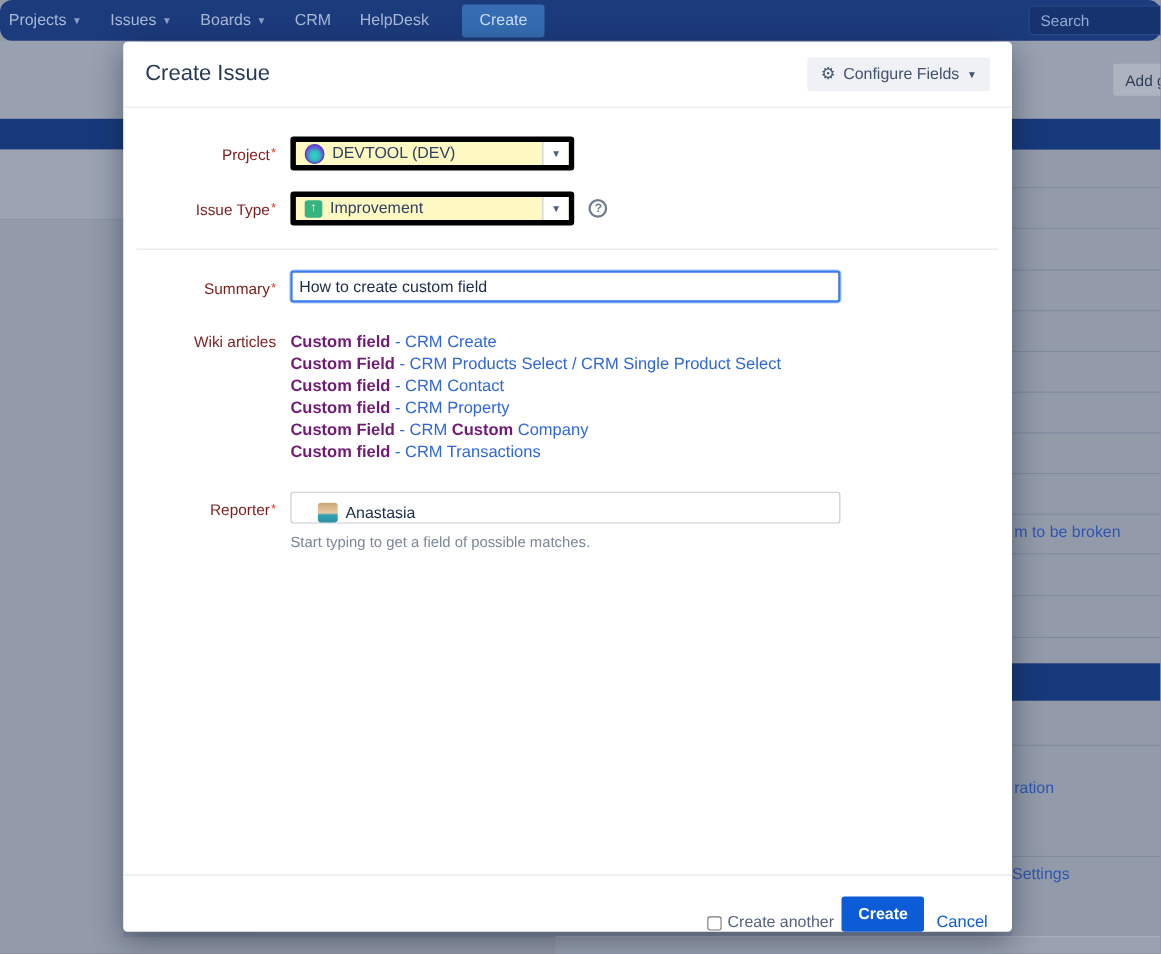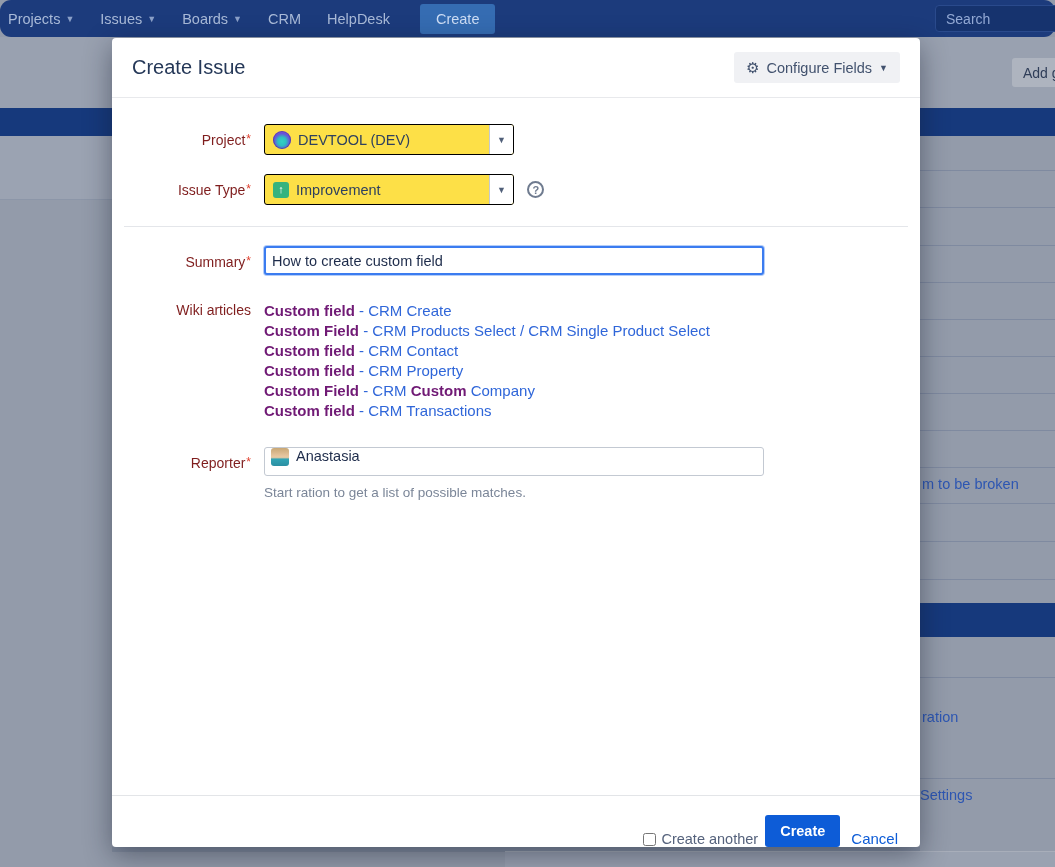--- a/index.html
+++ b/index.html
@@ -64,22 +64,22 @@
 
   .form-row { display:flex; margin-bottom:19px; }
   .flabel {
     width:152px; text-align:right; padding-right:13px; padding-top:8px;
     color:#7f1d1d; font-size:14px; flex:0 0 auto;
   }
   .flabel.required::after { content:"*"; color:#e0402e; font-size:12px; vertical-align:top; margin-left:1px; }
   .fcontrol { flex:1; }
 
   .select {
-    display:inline-flex; height:31px; border:1px solid #000000; border-radius:3px;
-    overflow:hidden; background:#fde047; cursor:pointer; vertical-align:top;
+    display:inline-flex; height:31px; border:5px solid #000000; border-radius:3px;
+    overflow:hidden; background:#fef9c3; cursor:pointer; vertical-align:top;
   }
   .select-value { width:224px; display:flex; align-items:center; gap:7px; padding:0 8px; font-size:14.5px; color:#2f415f; }
   .select-caretbox { width:24px; border-left:1px solid #c3c9d2; display:flex; align-items:center; justify-content:center; background:#fff; }
   .select-caretbox span { font-size:9px; color:#505f79; }
 
   .proj-avatar {
     width:18px; height:18px; border-radius:50%; flex:0 0 auto;
     background:radial-gradient(circle at 50% 58%, #35d0c4 0%, #2ec0c0 30%, #6a4fd8 58%, #7e58e0 78%, #5b3fb5 100%);
     box-shadow:inset 0 0 0 1px rgba(60,40,140,.5);
   }
@@ -107,21 +107,21 @@
   .wiki-link .wb { font-weight:bold; color:#701a75; }
 
   .desc-textarea {
     width:500px; height:250px; border:1px solid #c3c9d2; border-radius:3px;
     resize:both; font-family:"Liberation Sans", sans-serif; font-size:14px; color:#1d2b4a; padding:6px; outline:none;
   }
 
   .reporter-row { margin-top:26px; margin-bottom:0; }
   .reporter-field {
     width:500px; height:29px; border:1px solid #c3c9d2; border-radius:3px;
-    display:flex; align-items:flex-start; gap:7px; padding:0 6px; font-size:14.5px; color:#1d2b4a; background:#fff;
+    display:flex; align-items:flex-end; gap:7px; padding:0 24px; font-size:14.5px; color:#1d2b4a; background:#fff;
   }
   .reporter-avatar {
     width:18px; height:18px; border-radius:3px; flex:0 0 auto;
     background:linear-gradient(180deg,#c8a775 0%,#e3c29b 40%,#e8c9a2 52%,#31a3b4 62%,#2b8fa3 100%);
   }
   .helper-text { margin-left:152px; margin-top:9px; color:#7b8698; font-size:13.5px; }
 
   .modal-footer {
     height:52px; border-top:1px solid #e3e5e8; display:flex; align-items:flex-end;
     justify-content:flex-end; padding-right:22px; gap:7px;
@@ -259,21 +259,21 @@
       </div>
 
 
       <div class="form-row reporter-row">
         <div class="flabel required">Reporter</div>
         <div class="fcontrol">
           <div class="reporter-field">
             <span class="reporter-avatar"></span>
             <span>Anastasia</span>
           </div>
-          <div class="helper-text" style="margin-left:0">Start ration to get a list of possible matches.</div>
+          <div class="helper-text" style="margin-left:0">Start typing to get a field of possible matches.</div>
         </div>
       </div>
 
     </div>
 
     <div class="modal-footer">
       <label class="create-another">
         <input type="checkbox" style="">
         <span>Create another</span>
       </label>

